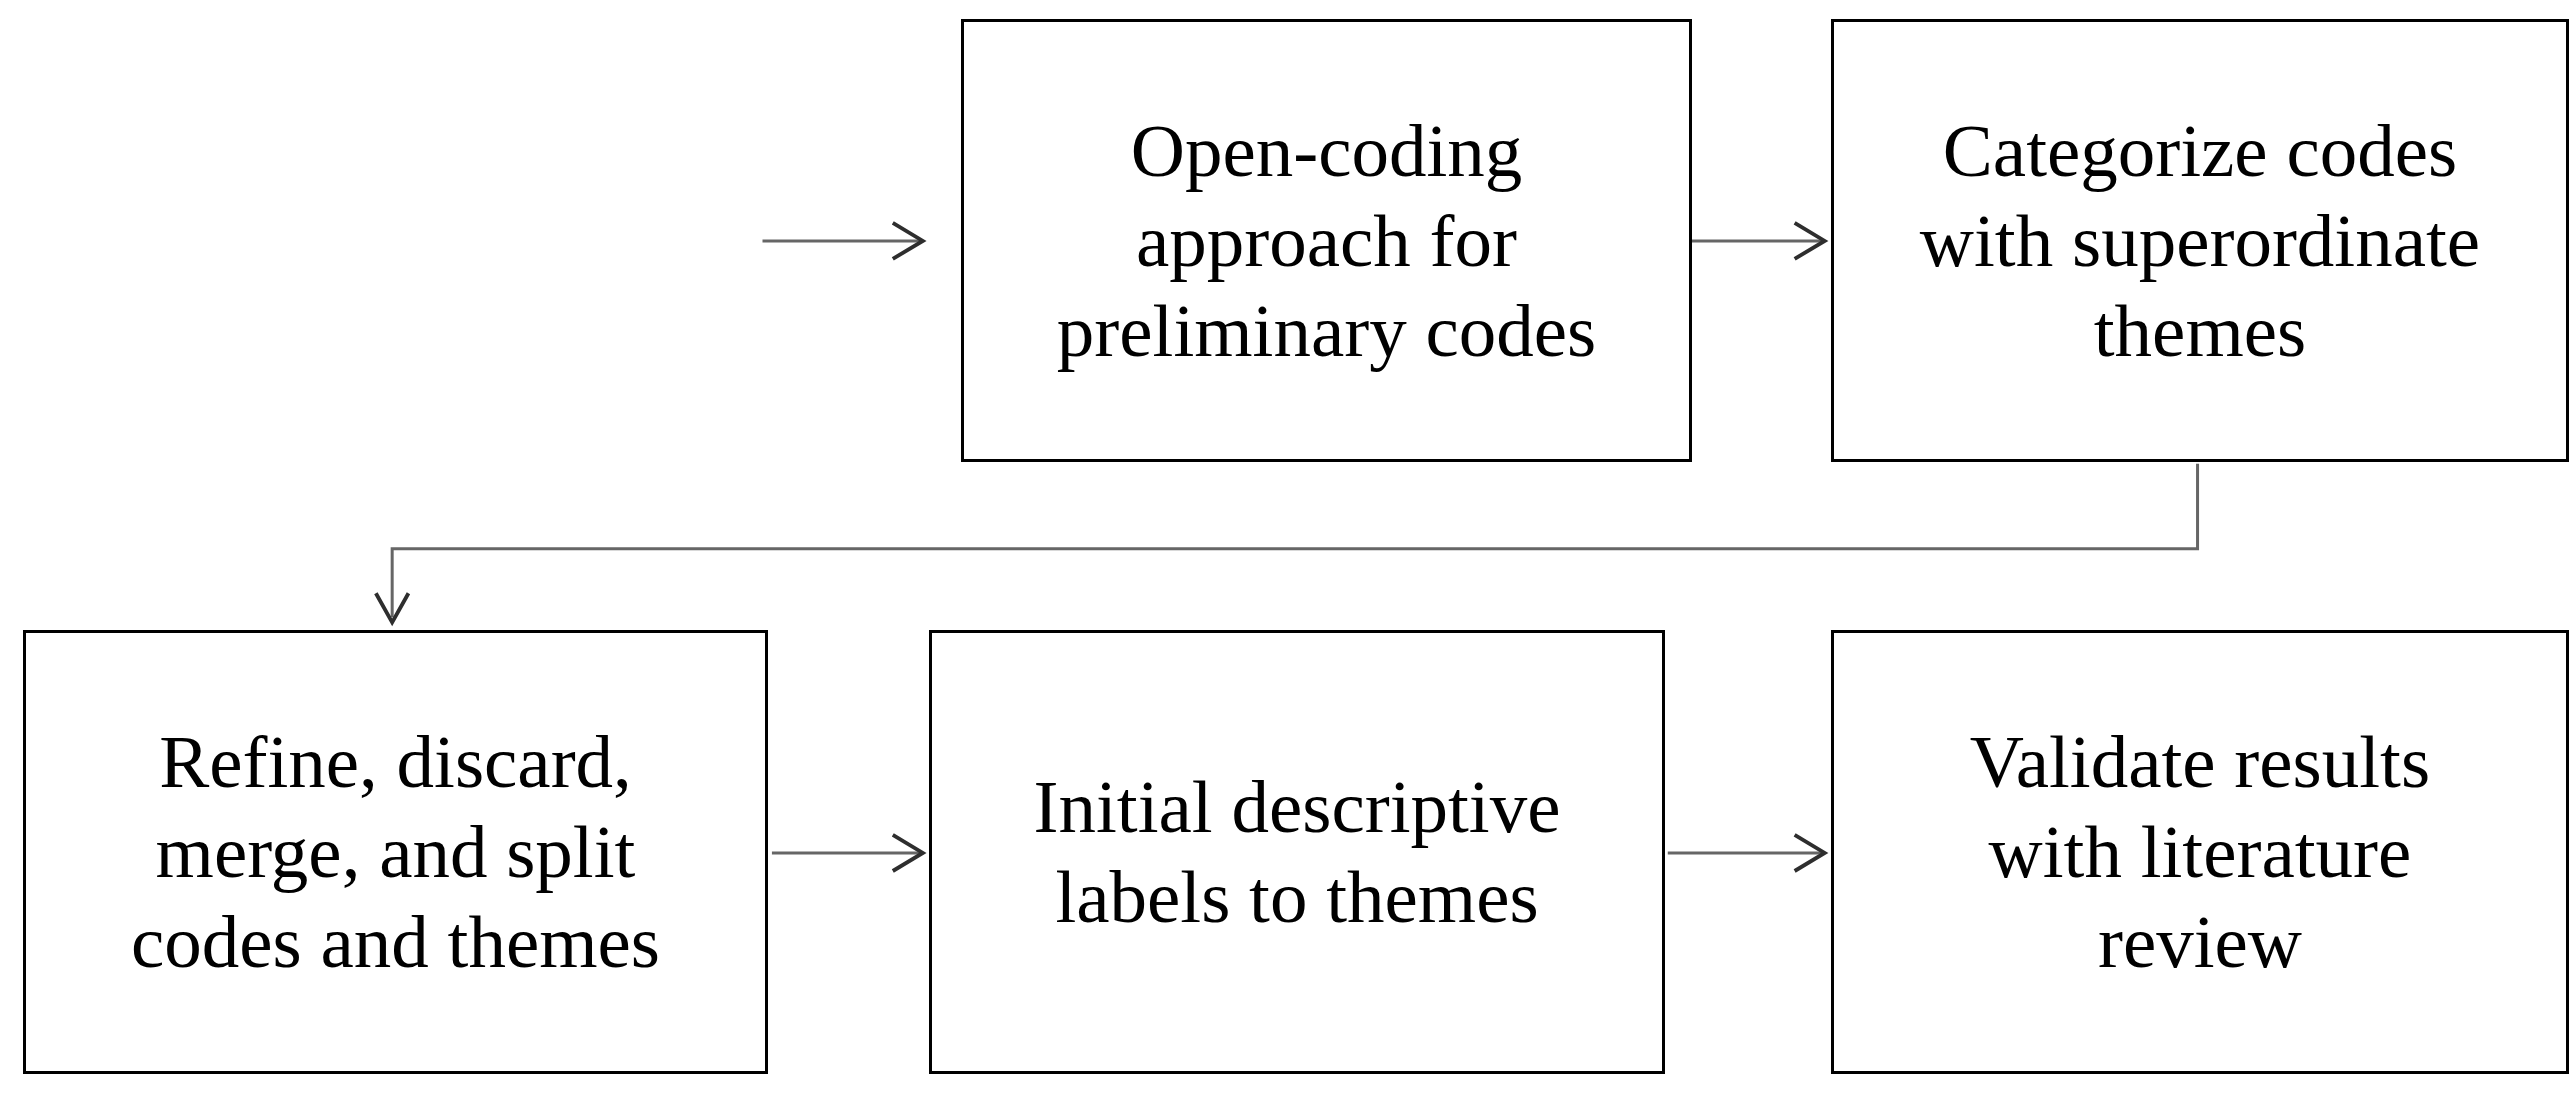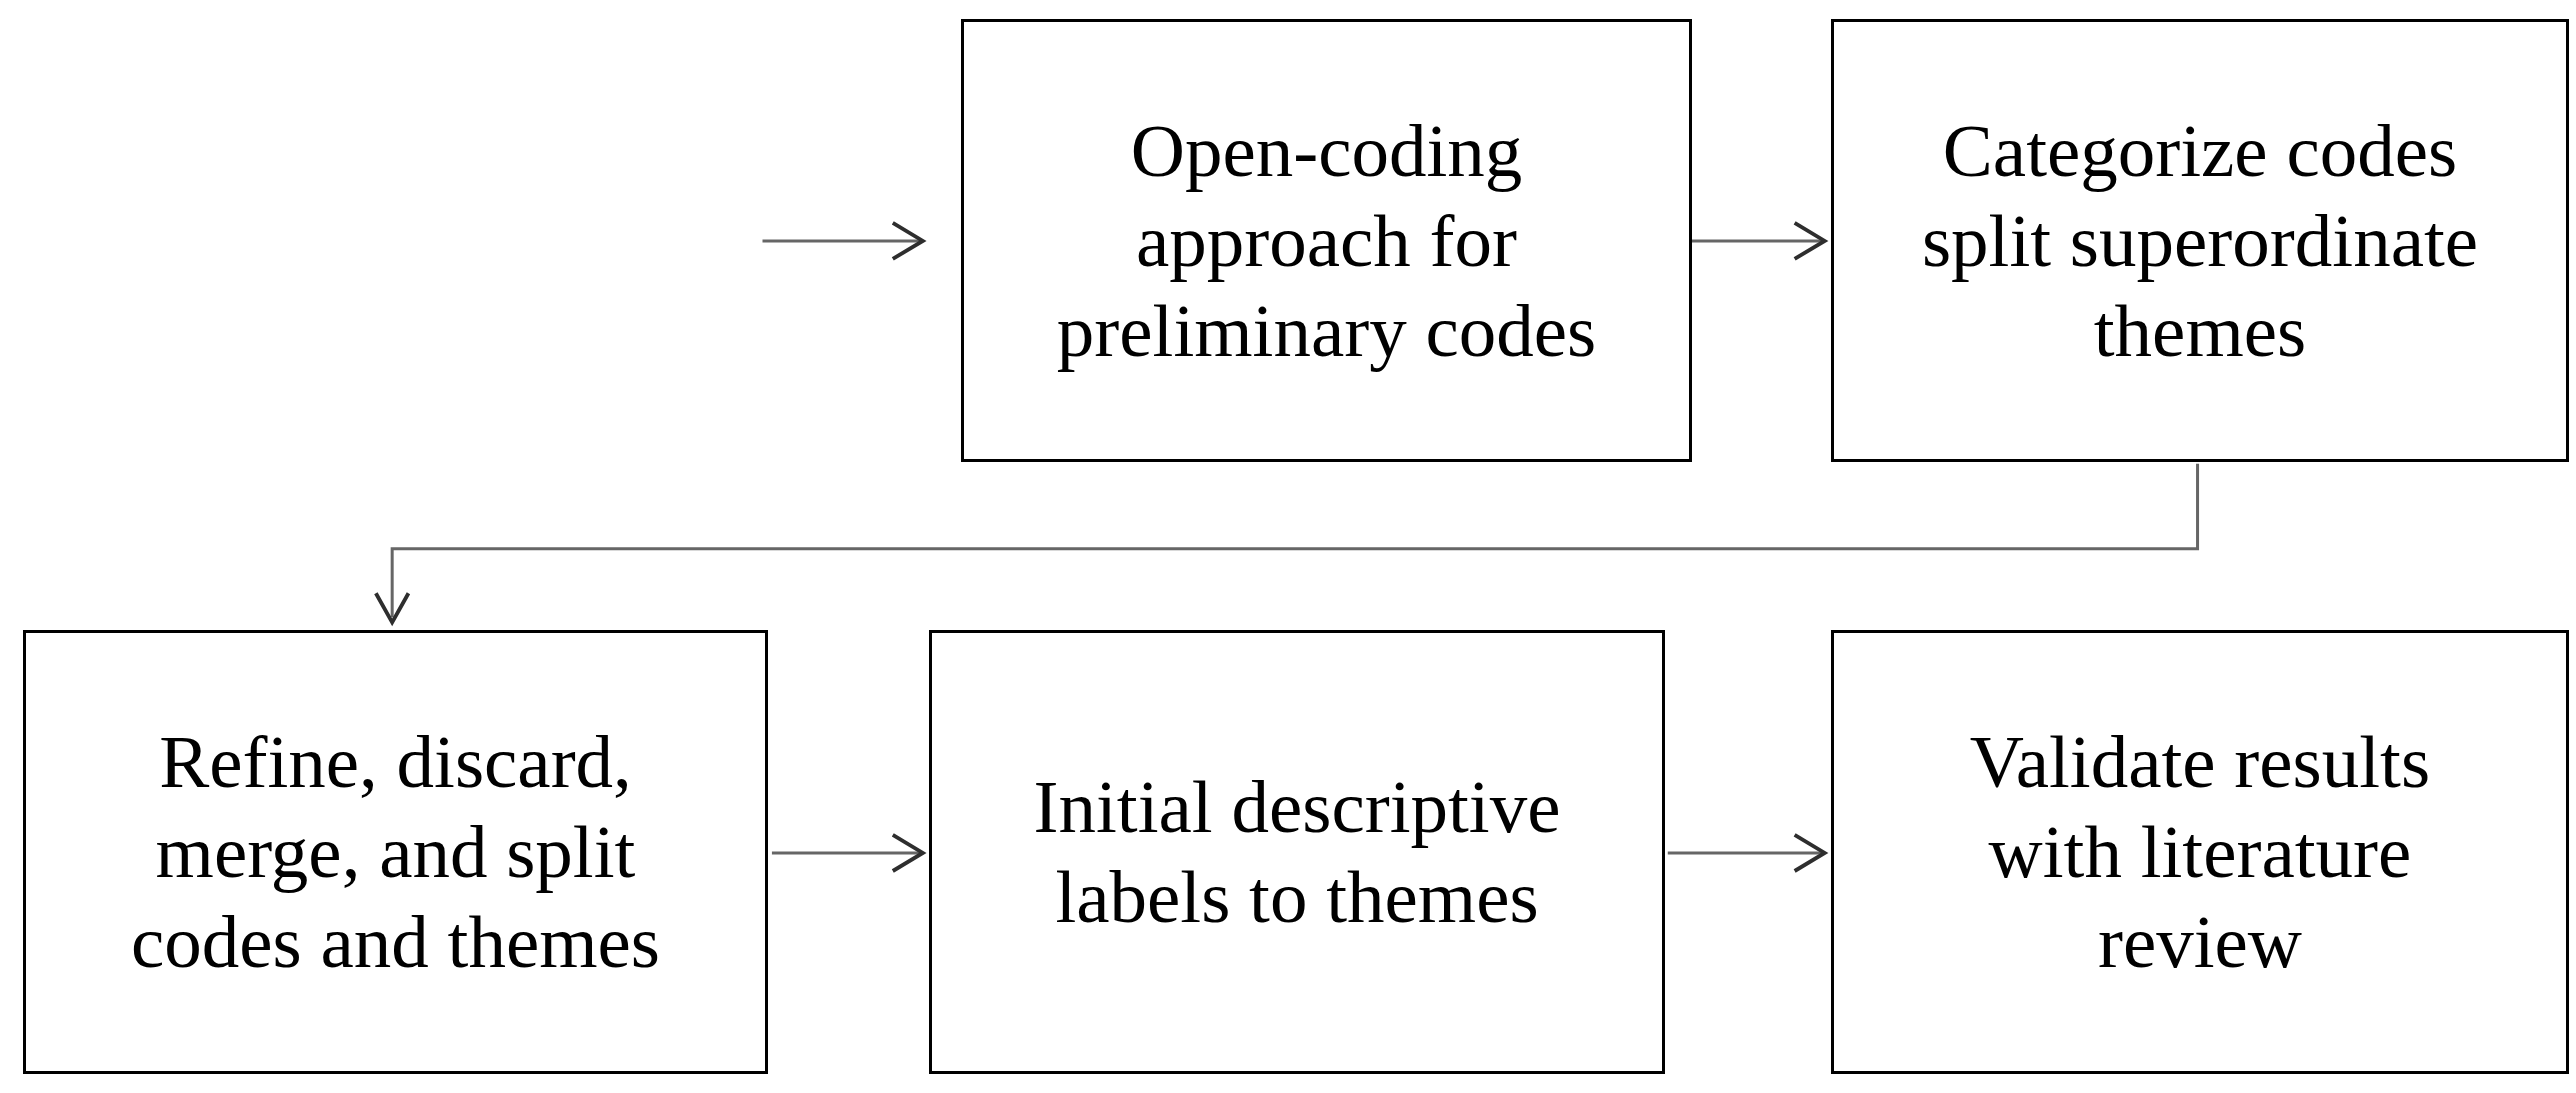--- a/index.html
+++ b/index.html
@@ -87,21 +87,21 @@
 
 
   <div class="box box-2">
     <span class="label">Open-coding
 approach for
 preliminary codes</span>
   </div>
 
   <div class="box box-3">
     <span class="label">Categorize codes
-split superordinate
+with superordinate
 themes</span>
   </div>
 
   <div class="box box-4">
     <span class="label">Refine, discard,
 merge, and split
 codes and themes</span>
   </div>
 
   <div class="box box-5">

